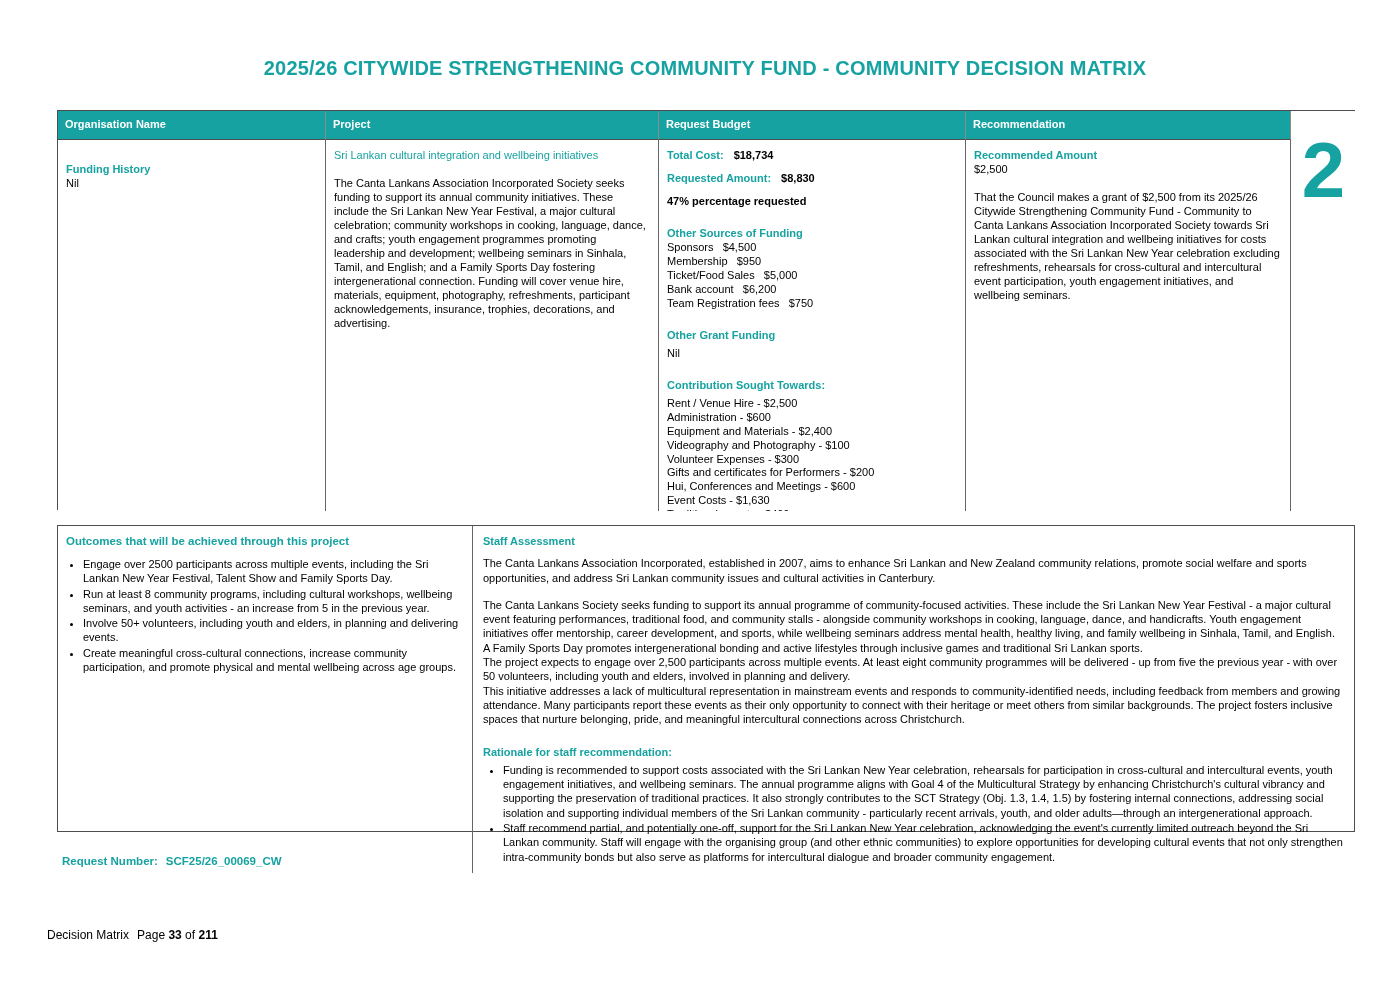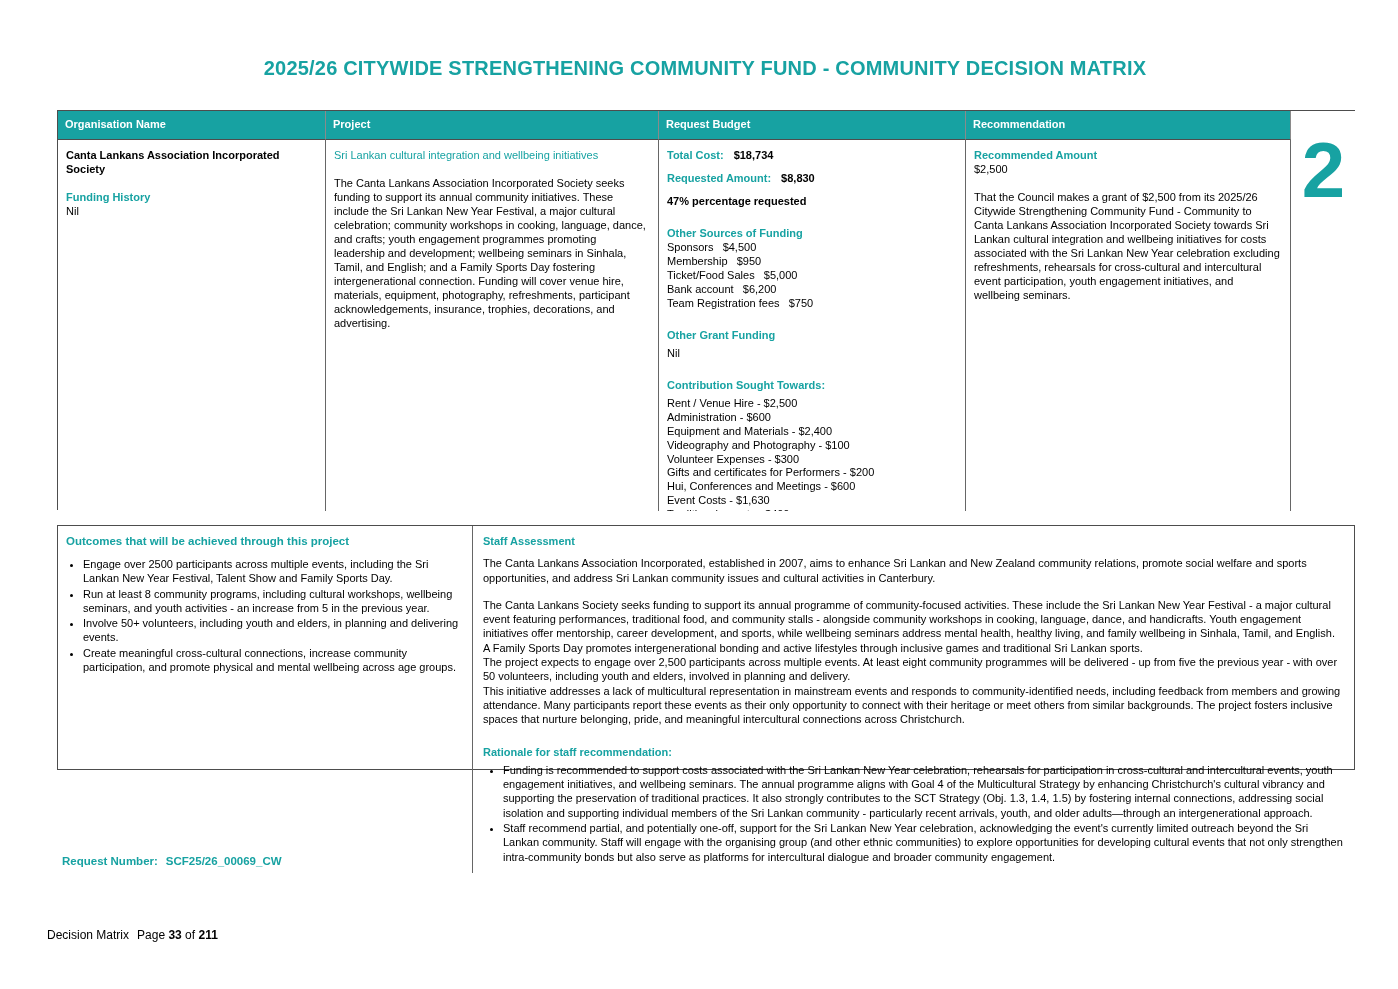--- a/index.html
+++ b/index.html
@@ -81,21 +81,21 @@
   .plain-list li { white-space: pre-wrap; }
   .gap-after { margin-bottom: 18px; }
   .reco-text { margin-top: 14px; }
 
   
   .lower {
     position: absolute;
     left: 57px;
     top: 525px;
     width: 1298px;
-    height: 245px;
+    height: 307px;
     display: grid;
     grid-template-columns: 415px 883px;
     border: 1px solid #4d4d4d;
     font-size: 11px;
     line-height: 1.3;
   }
   .lower-left {
     border-right: 1px solid #666;
     padding: 8px 10px 8px 8px;
   }
@@ -137,21 +137,20 @@
 
   <div class="matrix">
     <div class="th c1">Organisation Name</div>
     <div class="th c2">Project</div>
     <div class="th c3">Request Budget</div>
     <div class="th c4">Recommendation</div>
 
     <div class="number-cell">2</div>
 
     <div class="td c1 r2">
-      <div class="org-name">Canta Lankans Association Incorporated Society</div>
       <div class="section-head mt">Funding History</div>
       <div>Nil</div>
     </div>
 
     <div class="td c2 r2">
       <div class="proj-title">Sri Lankan cultural integration and wellbeing initiatives</div>
       <div>The Canta Lankans Association Incorporated Society seeks funding to support its annual community initiatives. These include the Sri Lankan New Year Festival, a major cultural celebration; community workshops in cooking, language, dance, and crafts; youth engagement programmes promoting leadership and development; wellbeing seminars in Sinhala, Tamil, and English; and a Family Sports Day fostering intergenerational connection. Funding will cover venue hire, materials, equipment, photography, refreshments, participant acknowledgements, insurance, trophies, decorations, and advertising.</div>
     </div>
 
     <div class="td c3 r2">

